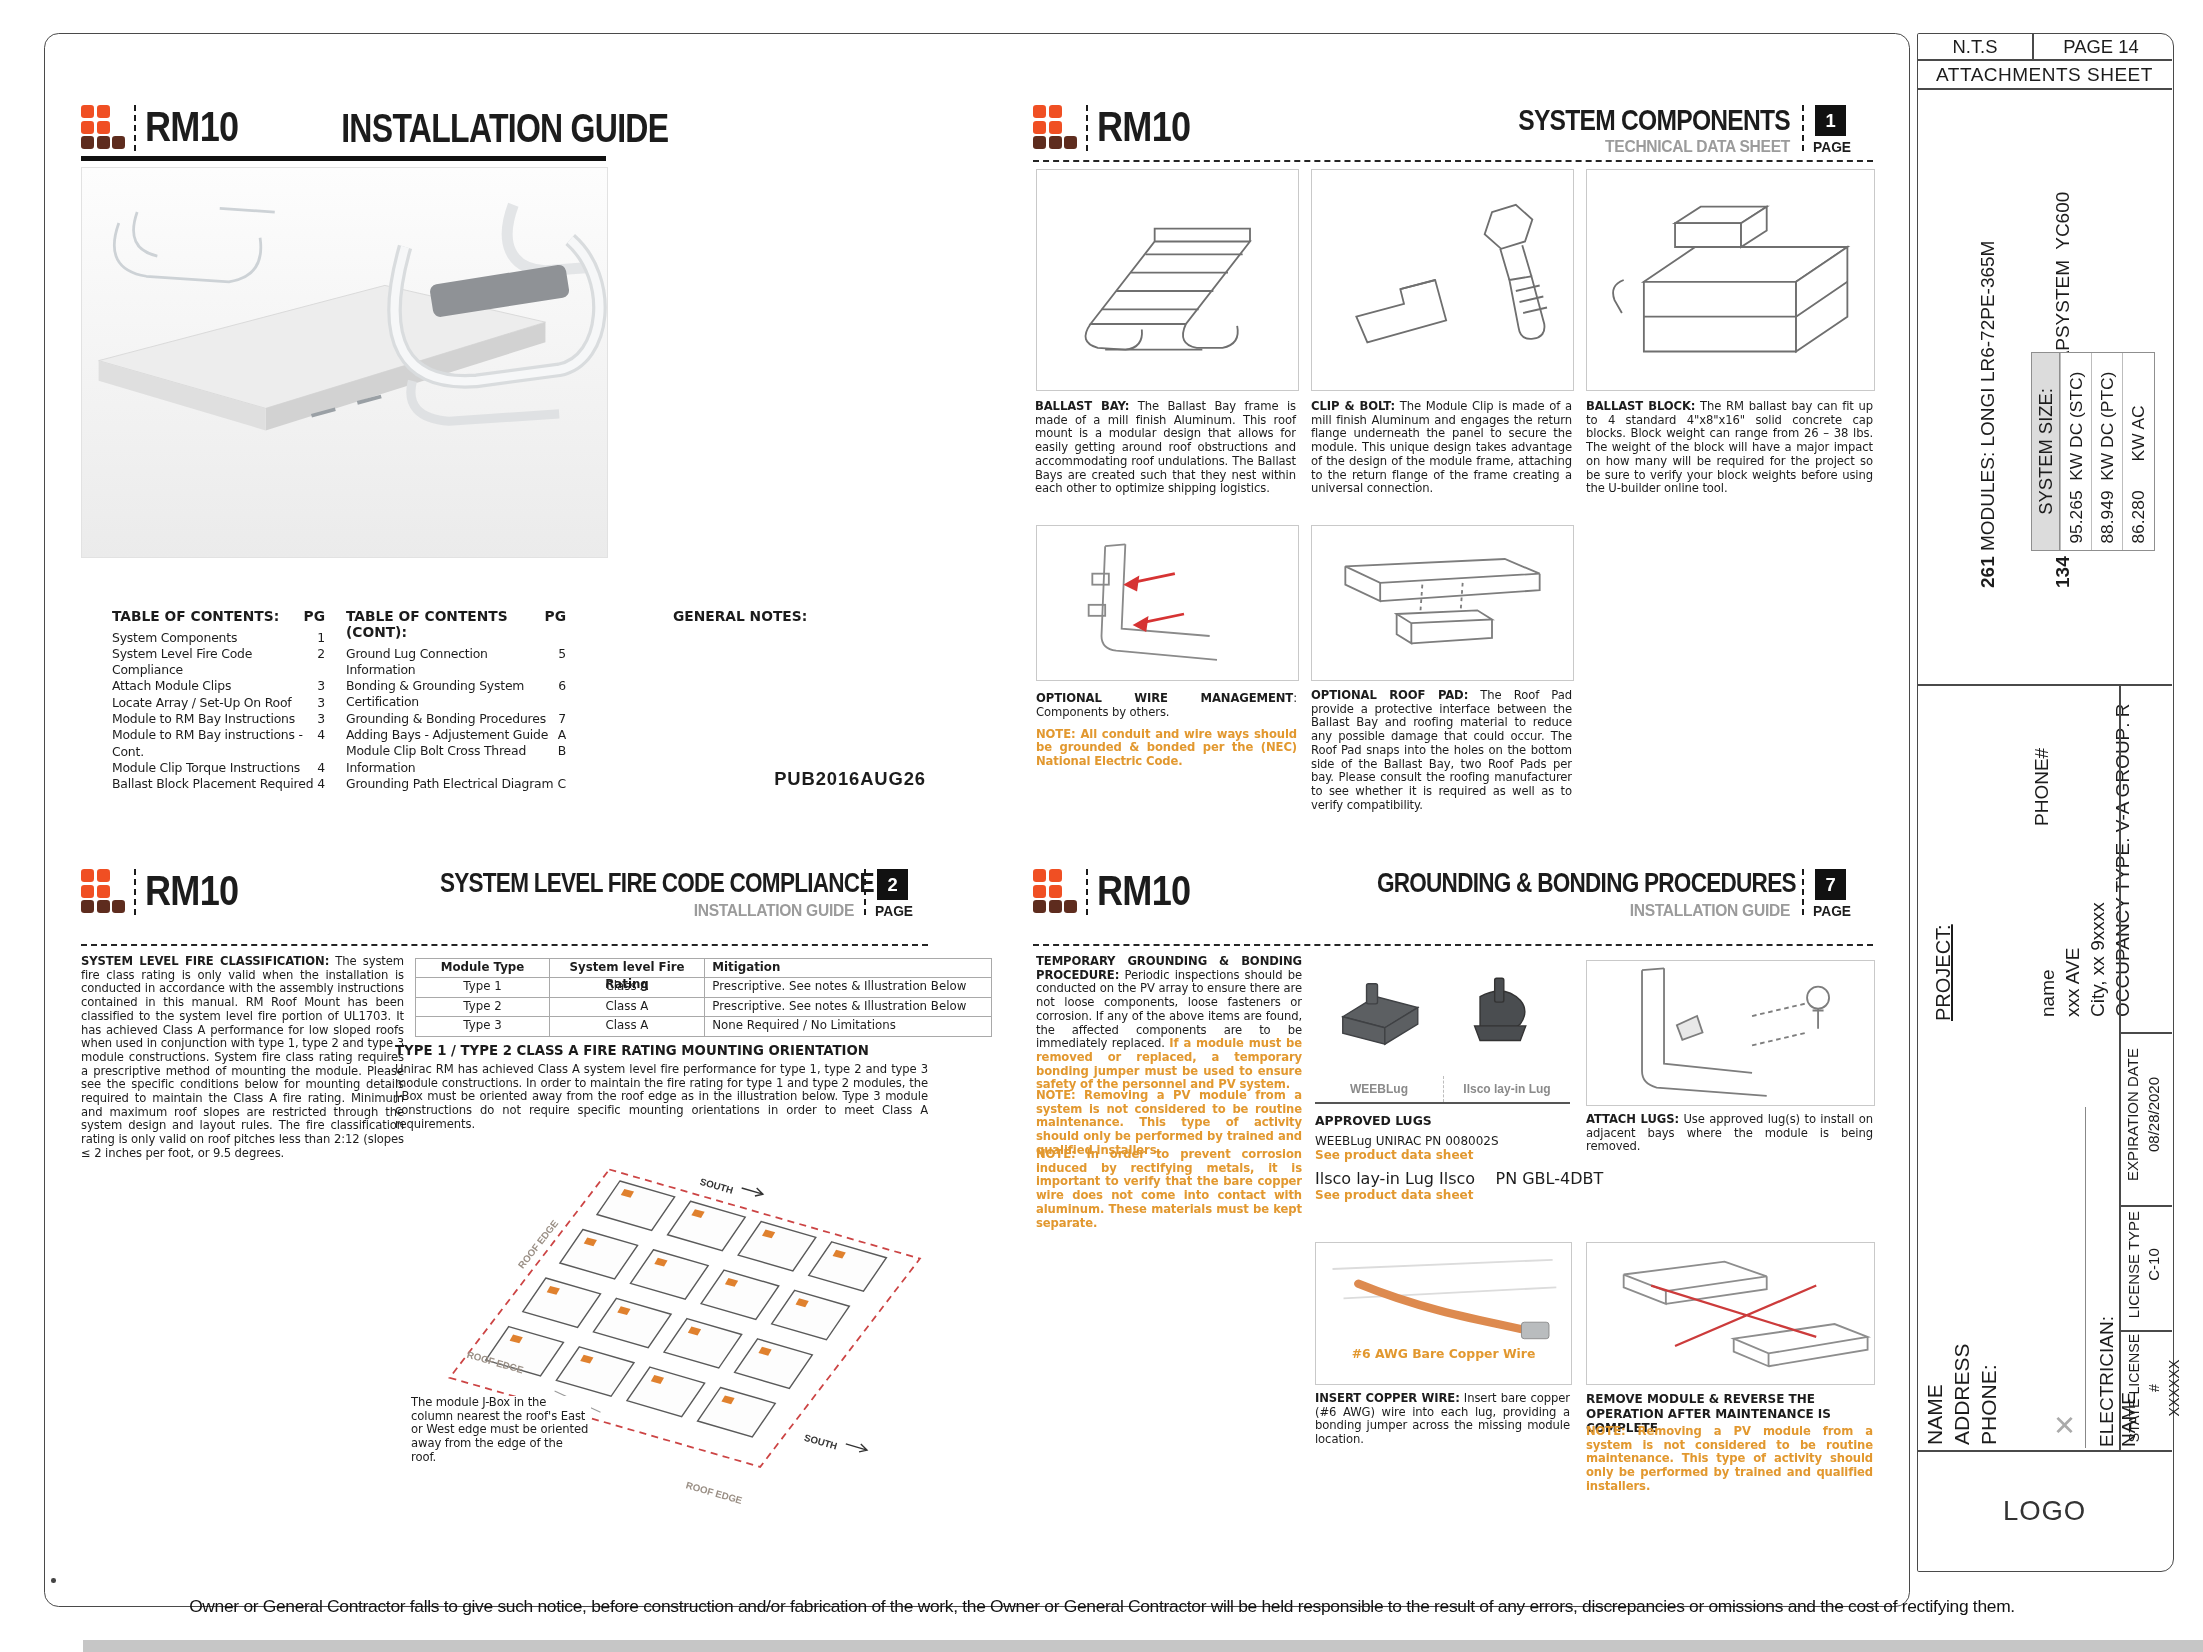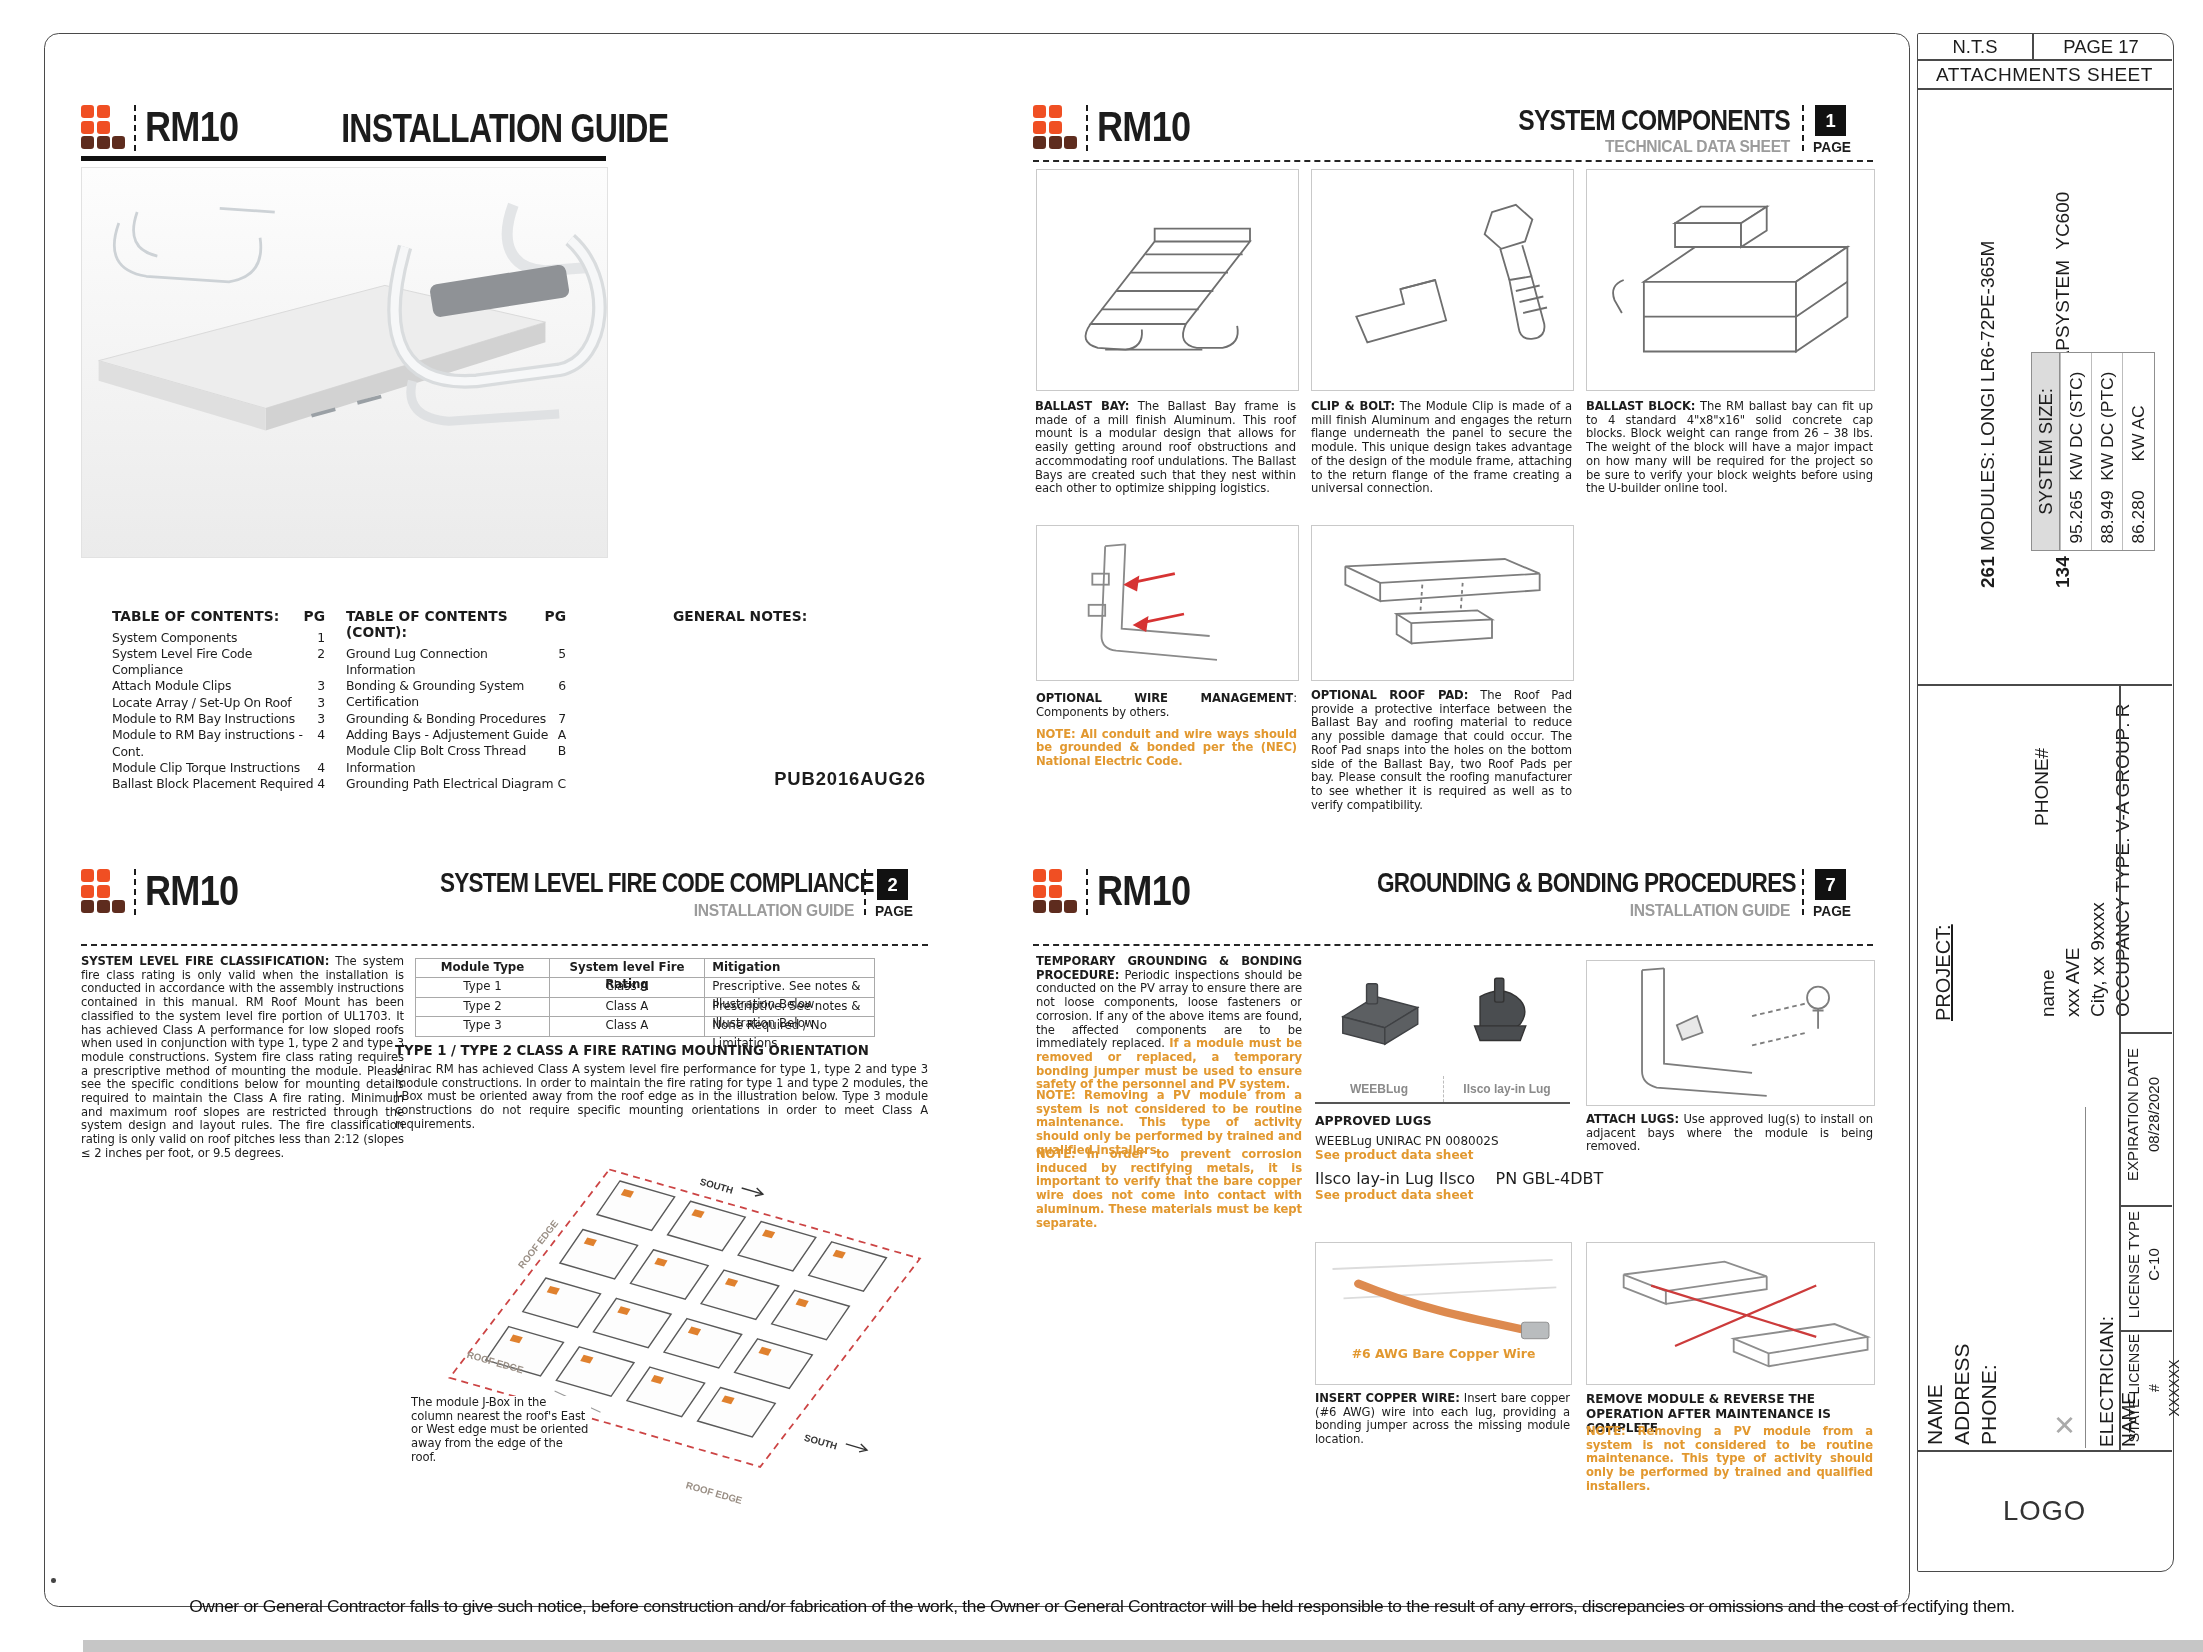--- a/index.html
+++ b/index.html
@@ -266,21 +266,21 @@
 <div class="abs rm10" style="left:145px;top:867px;">RM10</div>
 <div class="abs qtitle" style="left:349px;top:867px;width:505px;font-size:27.5px;line-height:31px;transform:scaleX(.82);">SYSTEM LEVEL FIRE CODE COMPLIANCE</div>
 <div class="abs qsub" style="left:579px;top:902px;width:275px;font-size:15.6px;">INSTALLATION GUIDE</div>
 <div class="abs dashv" style="left:864px;top:869px;"></div>
 <div class="abs pgnum" style="left:877px;top:869px;">2</div>
 <div class="abs pglab" style="left:875px;top:904px;">PAGE</div>
 <div class="abs rule-dash" style="left:81px;top:944px;width:847px;"></div>
 
 <div class="abs jt" style="left:81px;top:955px;width:323px;"><b class="lbl">SYSTEM LEVEL FIRE CLASSIFICATION:</b><span> The system fire class rating is only valid when the installation is conducted in accordance with the assembly instructions contained in this manual. RM Roof Mount has been classified to the system level fire portion of UL1703. It has achieved Class A performance for low sloped roofs when used in conjunction with type 1, type 2 and type 3 module constructions. System fire class rating requires a prescriptive method of mounting the module. Please see the specific conditions below for mounting details required to maintain the Class A fire rating. Minimum and maximum roof slopes are restricted through the system design and layout rules. The fire classification rating is only valid on roof pitches less than 2:12 (slopes ≤ 2 inches per foot, or 9.5 degrees.</span></div>
 
-<div class="abs" style="left:415px;top:958px;width:460px;">
+<div class="abs" style="left:415px;top:958px;width:577px;">
   <div class="ftr first fhead">
     <div class="fc1">Module Type</div>
       <div class="fc2">System level Fire Rating</div>
       <div class="fc3">Mitigation</div>
   </div>
   <div class="ftr">
     <div class="fc1">Type 1</div>
       <div class="fc2">Class A</div>
       <div class="fc3">Prescriptive. See notes &amp; Illustration Below</div>
   </div>
@@ -447,21 +447,21 @@
 
 <div class="abs jt" style="left:1315px;top:1392px;width:255px;"><b class="lbl">INSERT COPPER WIRE:</b><span> Insert bare copper (#6 AWG) wire into each lug, providing a bonding jumper across the missing module location.</span></div>
 <div class="abs" style="left:1586px;top:1392px;width:287px;font-weight:700;font-size:12px;line-height:14.7px;">REMOVE MODULE &amp; REVERSE THE OPERATION AFTER MAINTENANCE IS COMPLETE</div>
 <div class="abs jt note" style="left:1586px;top:1425px;width:287px;">NOTE: Removing a PV module from a system is not considered to be routine maintenance. This type of activity should only be performed by trained and qualified installers.</div>
 
 <div class="abs tb"></div>
 <div class="abs hline" style="left:1917px;top:59px;width:255px;"></div>
 <div class="abs vline" style="left:2032px;top:33px;height:27.5px;"></div>
 <div class="abs hline" style="left:1917px;top:88px;width:255px;"></div>
 <div class="abs cell" style="left:1917px;top:35px;width:116px;height:24px;font-size:18.4px;">N.T.S</div>
-<div class="abs cell" style="left:2032px;top:35px;width:138px;height:24px;font-size:18.4px;">PAGE 17</div>
+<div class="abs cell" style="left:2032px;top:35px;width:138px;height:24px;font-size:18.4px;">PAGE 14</div>
 <div class="abs cell" style="left:1917px;top:61px;width:255px;height:27.5px;font-size:19px;letter-spacing:0.5px;">ATTACHMENTS SHEET</div>
 
 <div class="rot ari" style="left:1925px;top:588px;width:450px;height:51px;font-size:19px;line-height:25px;white-space:pre;">
   <div><b>261</b><span> MODULES: LONGI LR6-72PE-365M</span></div>
   <div><b>134</b><span> MICRO-INVERTERS: APSYSTEM  YC600</span></div>
 </div>
 
 <div class="rot ari" style="left:2031px;top:551px;width:197px;height:122px;border:1.4px solid #8f8f8f;background:#fff;">
   <div class="cell sizehead" style="width:100%;height:27px;font-size:18.4px;">SYSTEM SIZE:</div>
   <div class="sizerow ari" style="height:30px;line-height:30px;padding-left:6.4px;font-size:17.4px;">95.265  KW DC (STC)</div>

